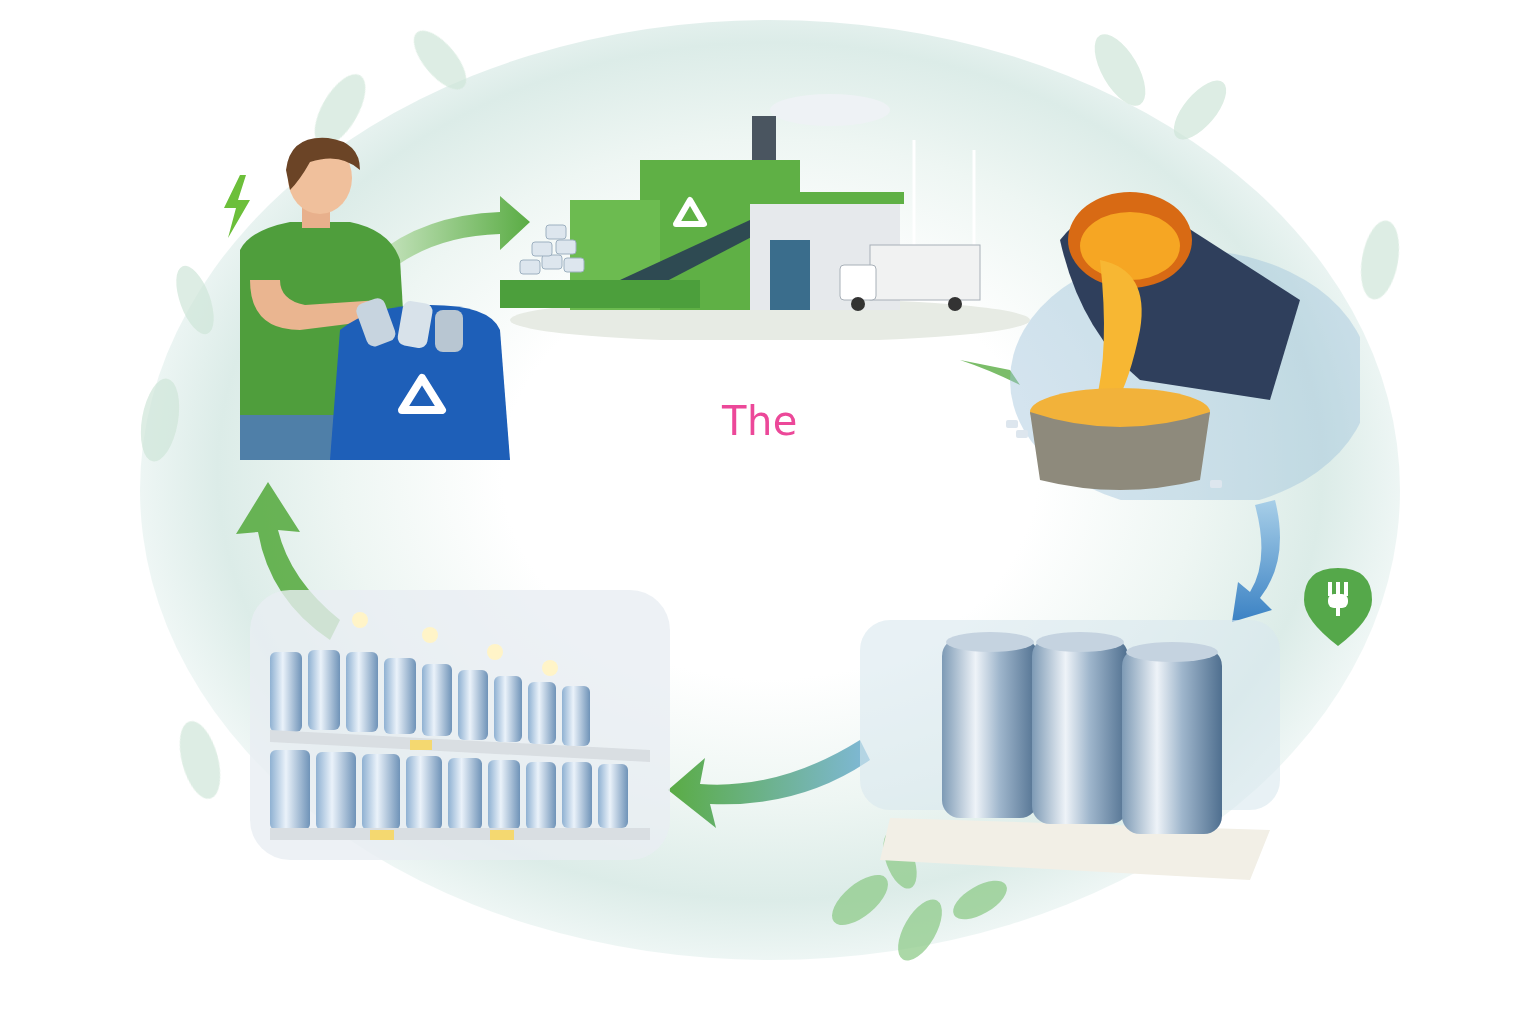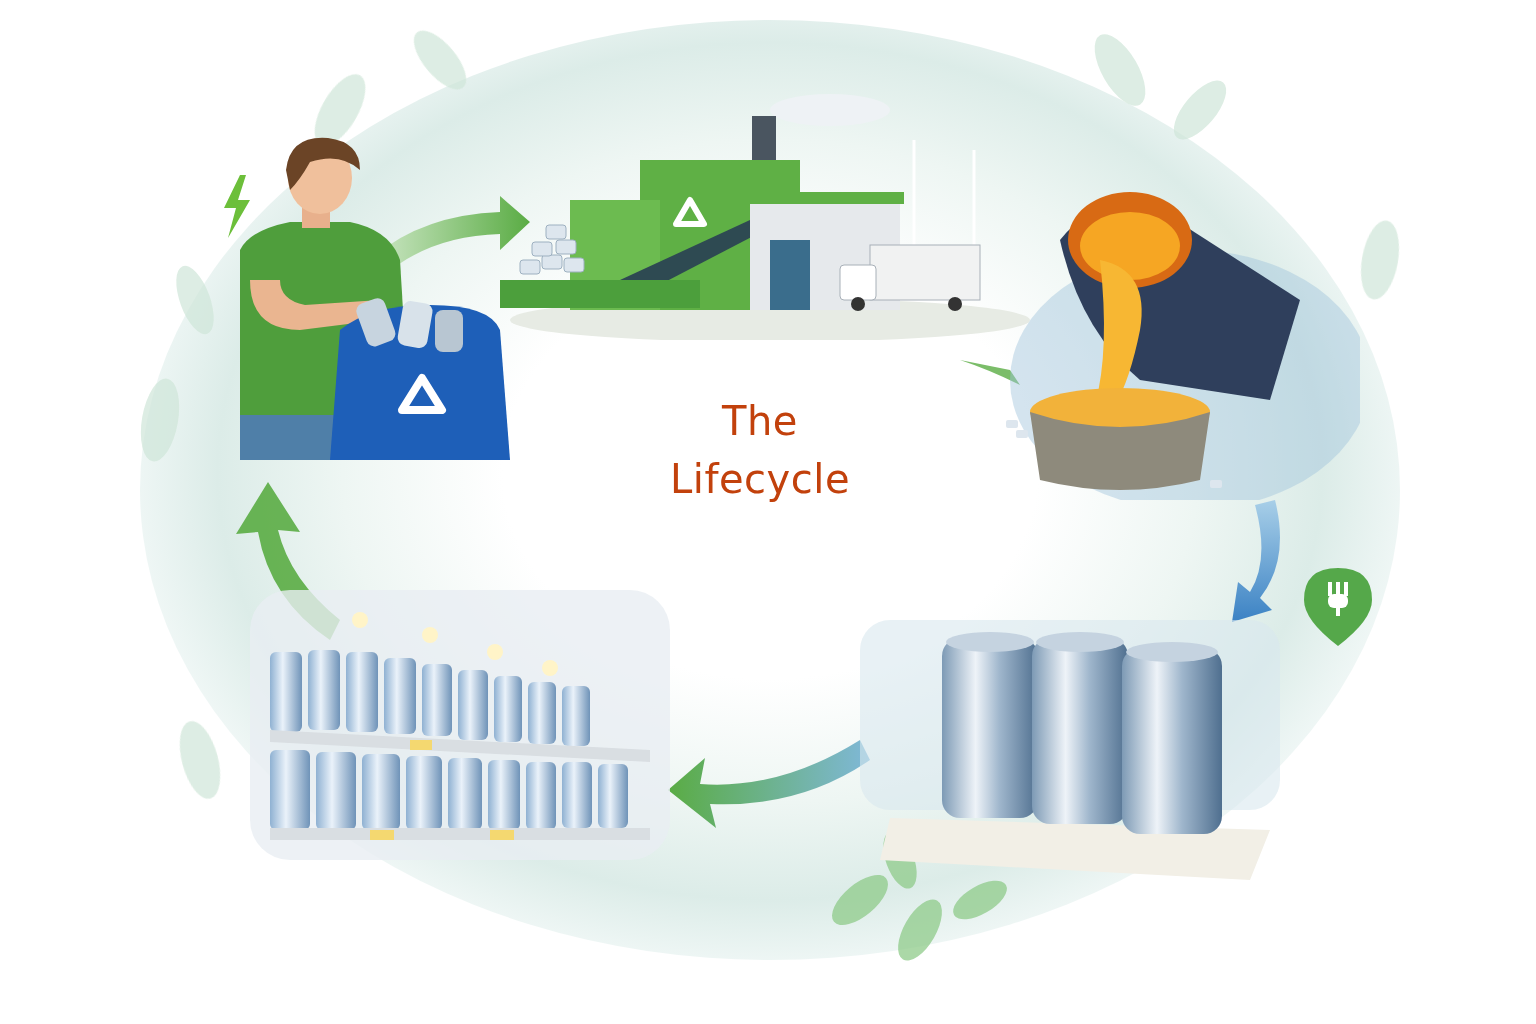--- a/index.html
+++ b/index.html
@@ -1,20 +1,20 @@
 <!DOCTYPE html>
 <html><head>
 <meta charset="utf-8">
 <style>
   html, body { margin:0; padding:0; }
   body { width:1536px; height:1024px; background:#ffffff; position:relative; overflow:hidden; font-family:"DejaVu Sans", sans-serif; }
   .canvas { position:absolute; inset:0; }
   .bg-ring { position:absolute; left:140px; top:20px; width:1260px; height:940px; border-radius:50%;
     background: radial-gradient(ellipse at 50% 48%, #ffffff 0%, #ffffff 30%, #eef6f3 48%, #dcece8 62%, rgba(230,242,240,0.6) 72%, rgba(255,255,255,0) 80%); }
-  .title { position:absolute; left:560px; top:392px; width:400px; text-align:center; color:#c2410c;
+  .title { position:absolute; left:560px; top:392px; width:400px; text-align:center; color:#ec4899;
     font-family:"DejaVu Sans", sans-serif; font-size:40px; line-height:58px; letter-spacing:0.5px; }
   .title span { display:block; }
   .panel { position:absolute; }
   svg { display:block; }
 </style>
 </head>
 <body>
 
 <div class="canvas">
   <div class="bg-ring"></div>
@@ -228,15 +228,14 @@
       <g fill="#f4d870">
           <rect x="160" y="150" width="22" height="10"></rect>
           <rect x="120" y="240" width="24" height="10"></rect>
           <rect x="240" y="240" width="24" height="10"></rect>
         </g>
     </g>
   </svg>
 
   <div class="title">
     <span>The</span>
-    <span>Lifecycle</span>
   </div>
 </div>
 
 </body></html>

